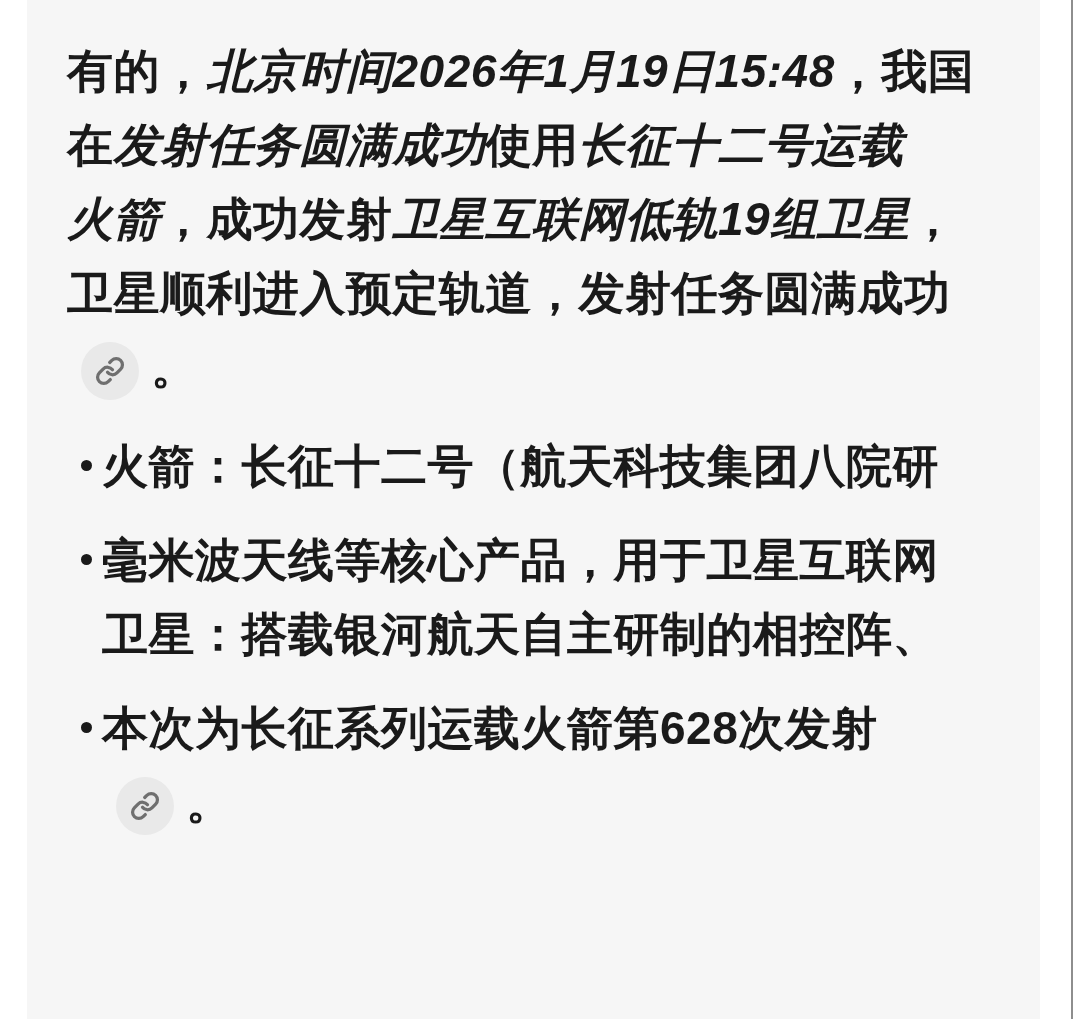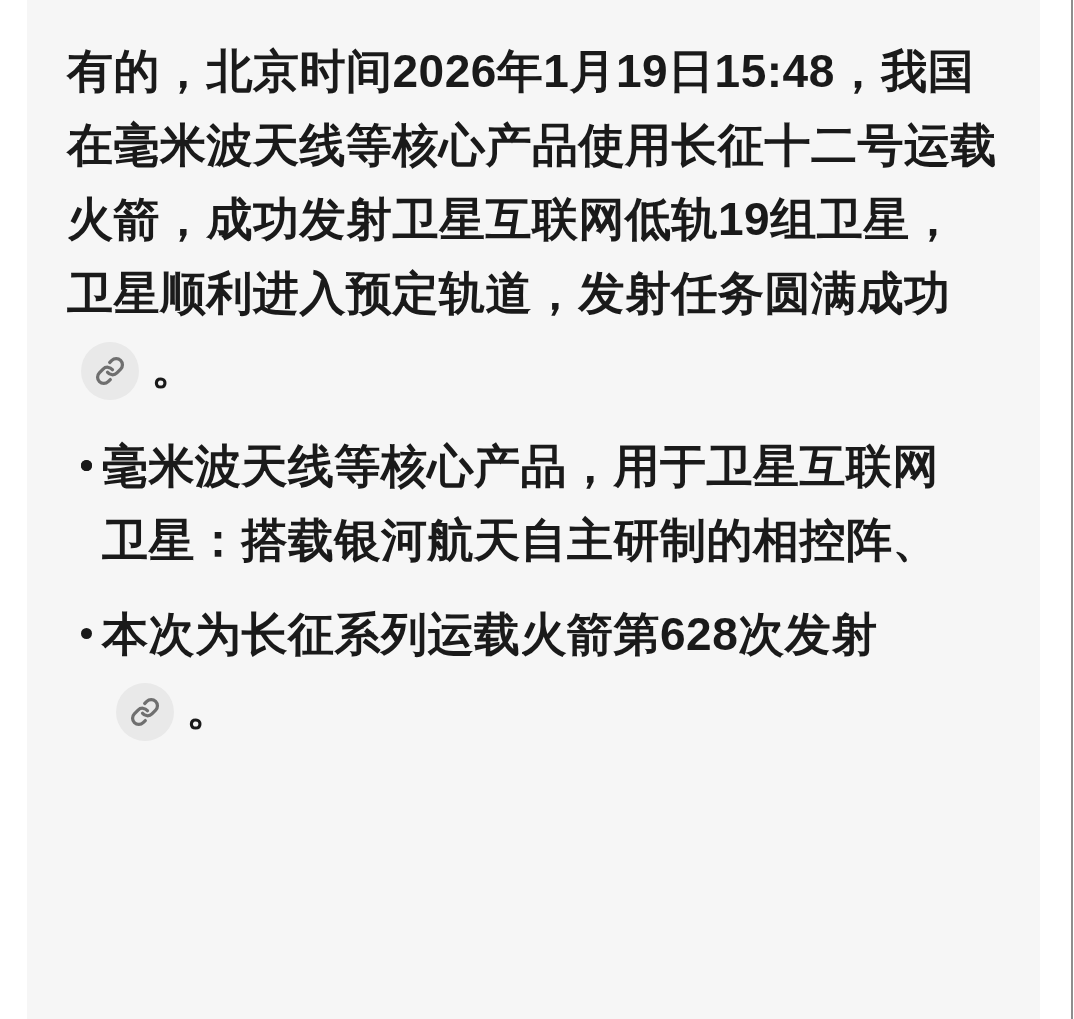--- a/index.html
+++ b/index.html
@@ -20,21 +20,21 @@
   }
   .content {
     padding:34px 40px 0 40px;
     font-size:46px;
     line-height:74px;
     color: var(--text-color, #1a1a1a);
     letter-spacing:0.5px;
   }
   .ln { white-space:nowrap; height:74px; }
   .r { font-weight:700; }
-  .b { font-weight:700; }
+  .b { font-weight:700;font-style:italic; }
   .cite-ln { height:74px; }
   .chip {
     display:inline-flex; align-items:center; justify-content:center;
     width:58px; height:58px; border-radius:50%;
     background: var(--badge-bg, #e9e9e9);
     vertical-align:middle;
     margin-left:14px; margin-right:12px;
     cursor:pointer;
   }
   .chip svg { width:30px; height:30px; display:block; }
@@ -51,41 +51,42 @@
 <body style="--page-bg: #ffffff; --bubble-bg: #f6f6f6; --text-color: #1a1a1a; --badge-bg: #e9e9e9; --badge-icon-color: #6f6f6f; --edge-line-color: #8e8e8e;">
 
 <div class="bubble">
   <div class="content">
 
     <div class="para">
       <div class="ln">
         <span class="r">有的，</span><span class="b">北京时间2026年1月19日15:48</span><span class="r">，我国</span>
       </div>
       <div class="ln">
-        <span class="r">在</span><span class="b">毫米波天线等核心产品</span><span class="r">使用</span><span class="b">长征十二号运载</span>
+        <span class="r">在</span><span class="b">发射任务圆满成功</span><span class="r">使用</span><span class="b">长征十二号运载</span>
       </div>
       <div class="ln">
         <span class="b">火箭</span><span class="r">，成功发射</span><span class="b">卫星互联网低轨19组卫星</span><span class="r">，</span>
       </div>
       <div class="ln">
         <span class="r">卫星顺利进入预定轨道，发射任务圆满成功</span>
       </div>
       <div class="ln cite-ln">
         <span class="chip">
             <svg viewBox="0 0 24 24" fill="none" stroke="var(--badge-icon-color,#6f6f6f)" stroke-width="2.6" stroke-linecap="round" stroke-linejoin="round">
               <path d="M10 13a5 5 0 0 0 7.54.54l3-3a5 5 0 0 0-7.07-7.07l-1.72 1.71"></path>
               <path d="M14 11a5 5 0 0 0-7.54-.54l-3 3a5 5 0 0 0 7.07 7.07l1.71-1.71"></path>
             </svg>
           </span><span class="r">。</span>
       </div>
     </div>
 
     <ul class="blist">
       <li>
         <span class="dot"></span>
+        <div class="ln r">火箭：长征十二号（航天科技集团八院研</div>
       </li>
       <li>
         <span class="dot"></span>
         <div class="ln r">毫米波天线等核心产品，用于卫星互联网</div>
         <div class="ln r">卫星：搭载银河航天自主研制的相控阵、</div>
       </li>
       <li>
         <span class="dot"></span>
         <div class="ln r">本次为长征系列运载火箭第628次发射</div>
         <div class="ln cite-ln">

